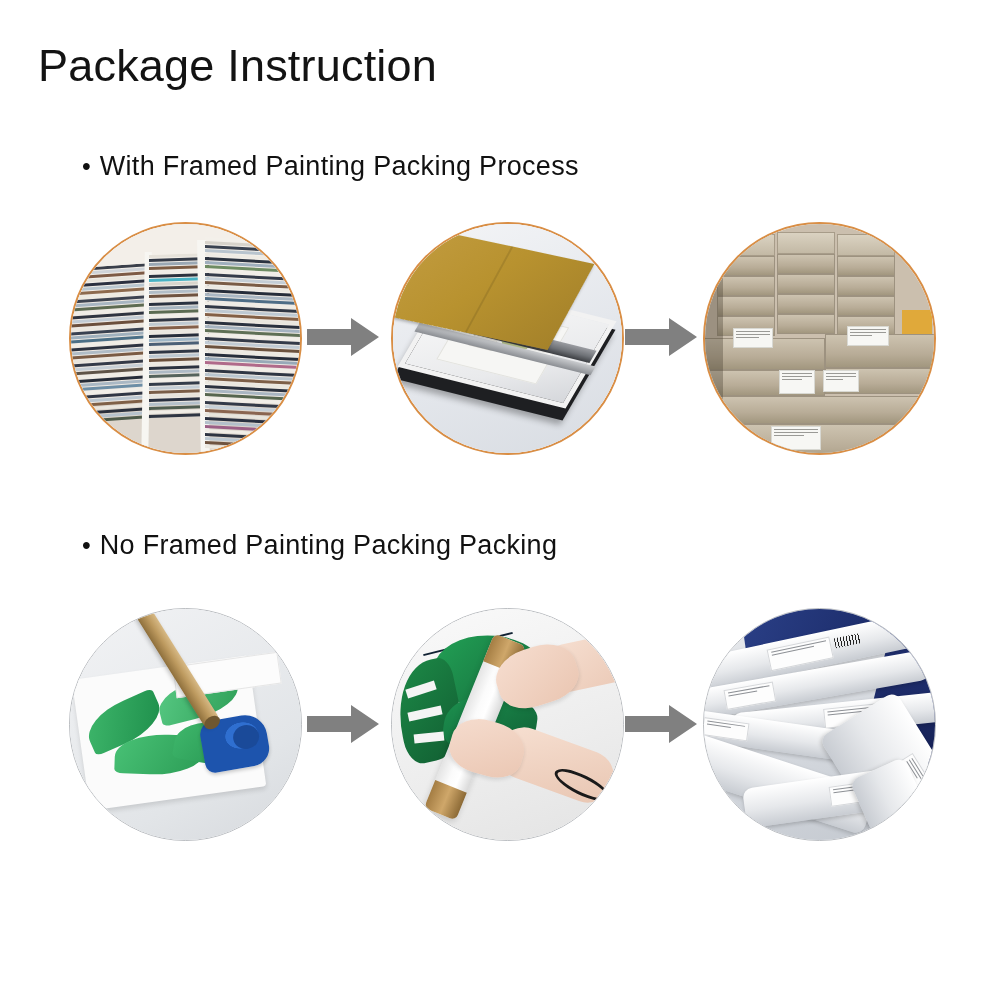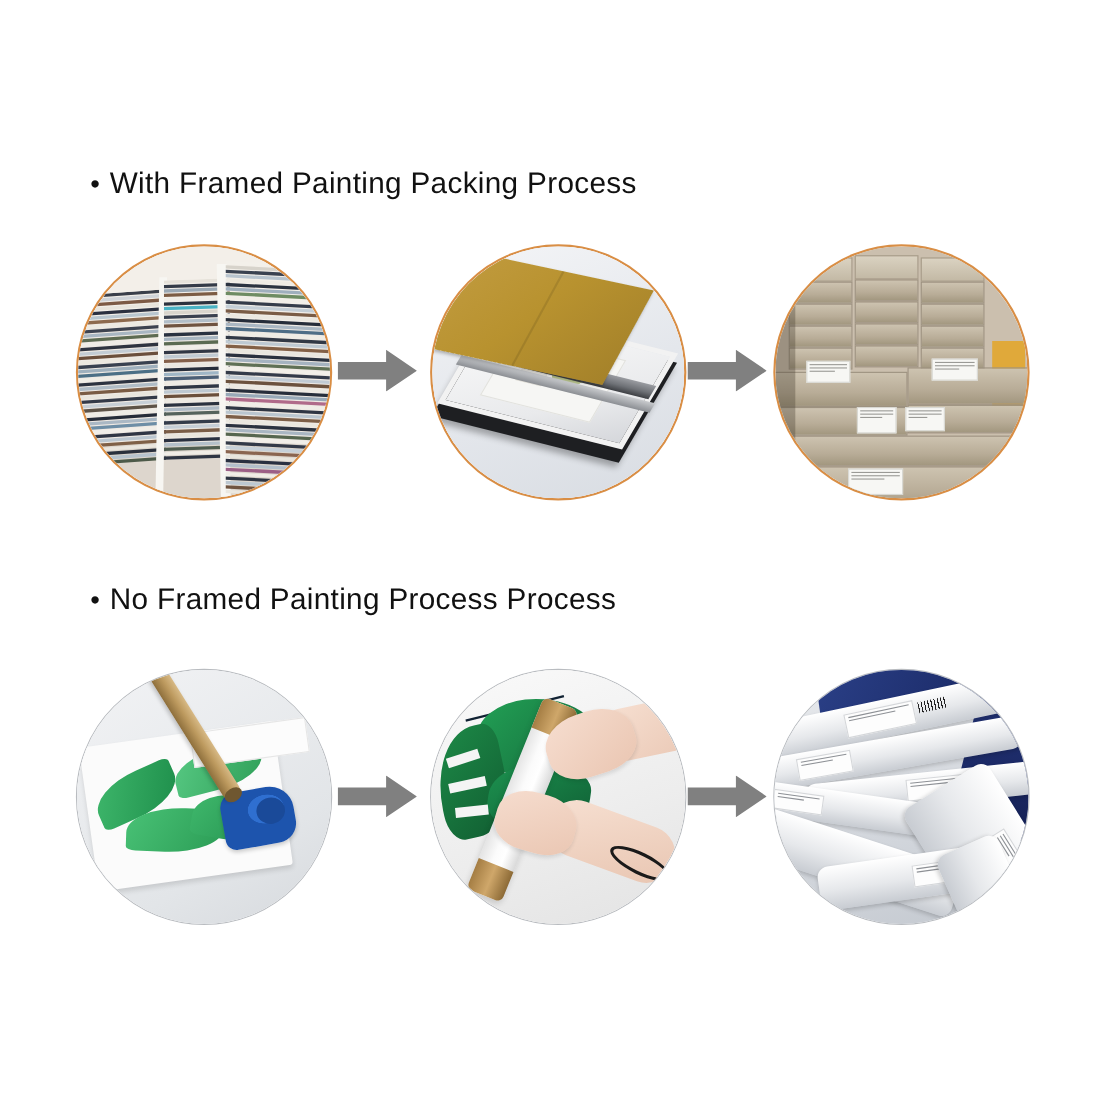--- a/index.html
+++ b/index.html
@@ -201,20 +201,21 @@
   .s6 .tb .lbl{position:absolute;background:#fdfdfd;border:1px solid #d5d7da;}
   .s6 .tb .lbl i{display:block;height:1px;margin:2px 3px;background:#8d9095;}
   .s6 .tb .bar{position:absolute;width:26px;height:10px;
     background:repeating-linear-gradient(90deg,#222 0 1px,transparent 1px 3px);}
 </style>
 </head>
 <body>
 
 <div class="page">
 
+  <div class="page-title">Package Instruction</div>
 
   <div class="bullet-row" id="bullet-1">
     <span class="dot">•</span>
     <span class="btext">With Framed Painting Packing Process</span>
   </div>
 
   <div class="circle warm" id="circle-1">
     <div class="scene s1">
       <div class="wall"></div>
       <div class="floor"></div>
@@ -442,21 +443,21 @@
           <i></i>
           <i></i>
           <i style="width:62%"></i>
         </div>
       <div class="dark"></div>
     </div>
   </div>
 
   <div class="bullet-row" id="bullet-2">
     <span class="dot">•</span>
-    <span class="btext">No Framed Painting Process Process</span>
+    <span class="btext">No Framed Painting Packing Packing</span>
   </div>
 
   <div class="circle cool" id="circle-4">
     <div class="scene s4">
       <div class="bg"></div>
       <div class="canvas">
         <div class="leaf l1"></div>
         <div class="leaf l2"></div>
         <div class="leaf l3"></div>
         <div class="leaf l4"></div>

